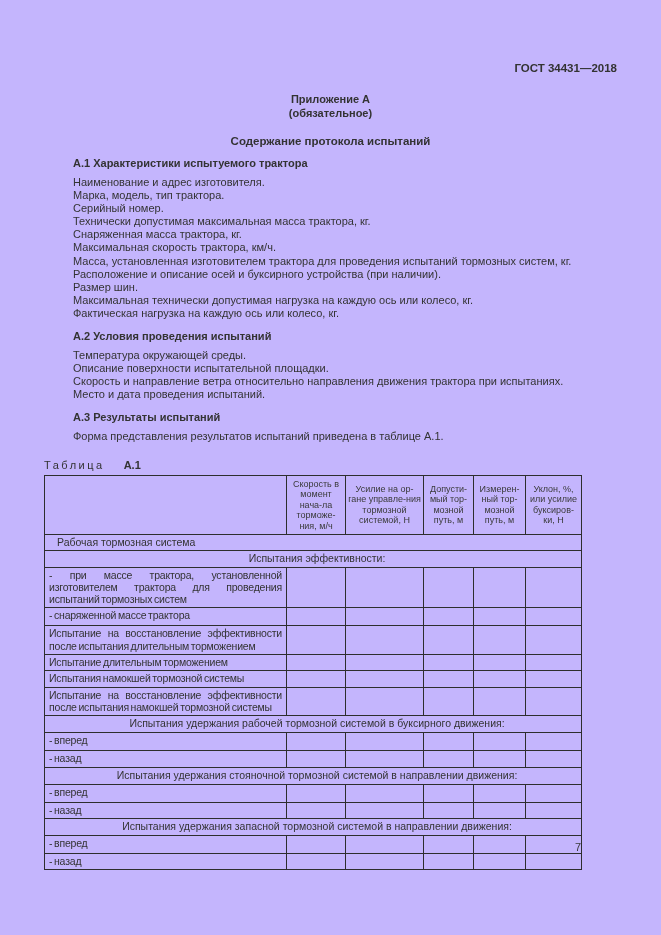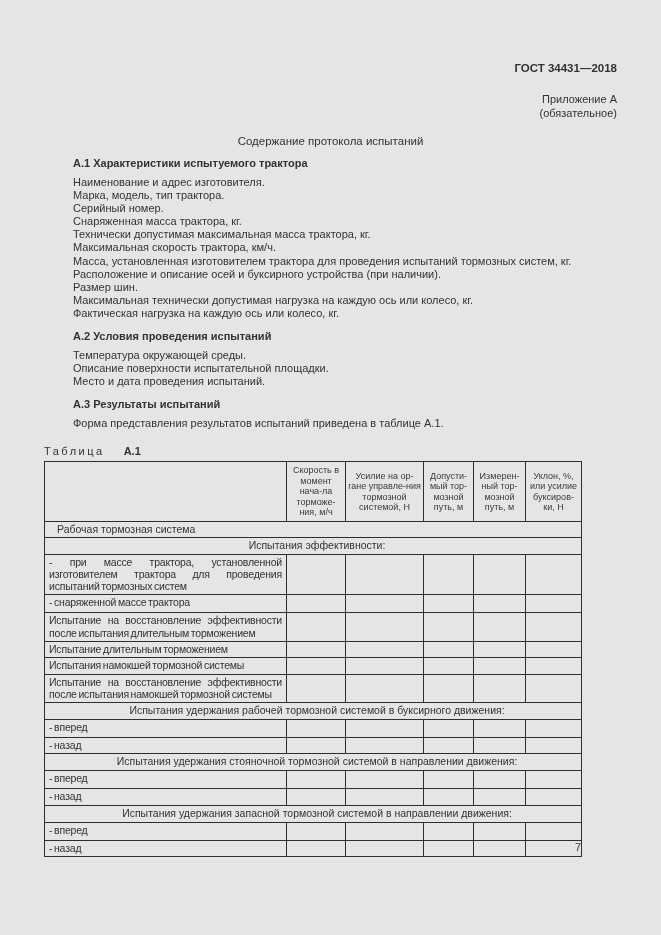--- a/index.html
+++ b/index.html
@@ -1,27 +1,27 @@
 <!DOCTYPE html>
 <html><head>
 <meta charset="utf-8">
 <style>
   html,body { margin:0; padding:0; background:#ffffff; }
   .page {
-    position:relative; width:661px; height:935px; background:#e5e5e5;
+    position:relative; width:661px; height:935px; background:#c4b5fd;
     font-family:"Liberation Sans","DejaVu Sans",sans-serif; color:#333333;
     overflow:hidden;
   }
   .content { position:absolute; left:44px; top:0; width:573px; }
 
   .doc-code { padding-top:62px; text-align:right; font-weight:bold; font-size:11.5px; line-height:12px; }
 
-  .apx { text-align:right; font-weight:normal; font-size:11px; line-height:13.5px; margin:0; }
+  .apx { text-align:center; font-weight:bold; font-size:11px; line-height:13.5px; margin:0; }
   .apx-first { margin-top:19px; }
-  .title { text-align:center; font-weight:normal; font-size:11.5px; margin:15px 0 0; }
+  .title { text-align:center; font-weight:bold; font-size:11.5px; margin:15px 0 0; }
 
   .body-line { margin:0; padding-left:29px; font-size:11px; line-height:13.1px; }
   .intro { margin-top:10px; }
   .sec-heading { margin:10px 0 6px; padding-left:29px; font-size:11px; font-weight:bold; line-height:13px; }
 
   .table-caption { margin:15px 0 4px; font-size:11px; }
   .cap-word { letter-spacing:2.5px;text-align:right; }
   .cap-num { margin-left:19px;font-weight:bold; }
 
   table.results { border-collapse:collapse; table-layout:fixed; width:537px; border:1.5px solid #2e2e2e; }
@@ -51,32 +51,33 @@
     <div class="apx apx-first">Приложение А</div>
     <div class="apx">(обязательное)</div>
 
     <div class="title">Содержание протокола испытаний</div>
 
 
     <div class="sec-heading">А.1 Характеристики испытуемого трактора</div>
     <p class="body-line">Наименование и адрес изготовителя.</p>
     <p class="body-line">Марка, модель, тип трактора.</p>
     <p class="body-line">Серийный номер.</p>
+    <p class="body-line">Технически допустимая максимальная масса трактора, кг.</p>
     <p class="body-line">Снаряженная масса трактора, кг.</p>
-    <p class="body-line">Технически допустимая максимальная масса трактора, кг.</p>
     <p class="body-line">Максимальная скорость трактора, км/ч.</p>
     <p class="body-line">Масса, установленная изготовителем трактора для проведения испытаний тормозных систем, кг.</p>
     <p class="body-line">Расположение и описание осей и буксирного устройства (при наличии).</p>
     <p class="body-line">Размер шин.</p>
     <p class="body-line">Максимальная технически допустимая нагрузка на каждую ось или колесо, кг.</p>
     <p class="body-line">Фактическая нагрузка на каждую ось или колесо, кг.</p>
 
     <div class="sec-heading">А.2 Условия проведения испытаний</div>
     <p class="body-line">Температура окружающей среды.</p>
     <p class="body-line">Описание поверхности испытательной площадки.</p>
+    <p class="body-line">Скорость и направление ветра относительно направления движения трактора при испытаниях.</p>
     <p class="body-line">Место и дата проведения испытаний.</p>
 
     <div class="sec-heading">А.3 Результаты испытаний</div>
     <p class="body-line">Форма представления результатов испытаний приведена в таблице А.1.</p>
 
     <div class="table-caption">
       <span class="cap-word">Таблица</span><span class="cap-num">А.1</span>
     </div>
 
     <table class="results">

